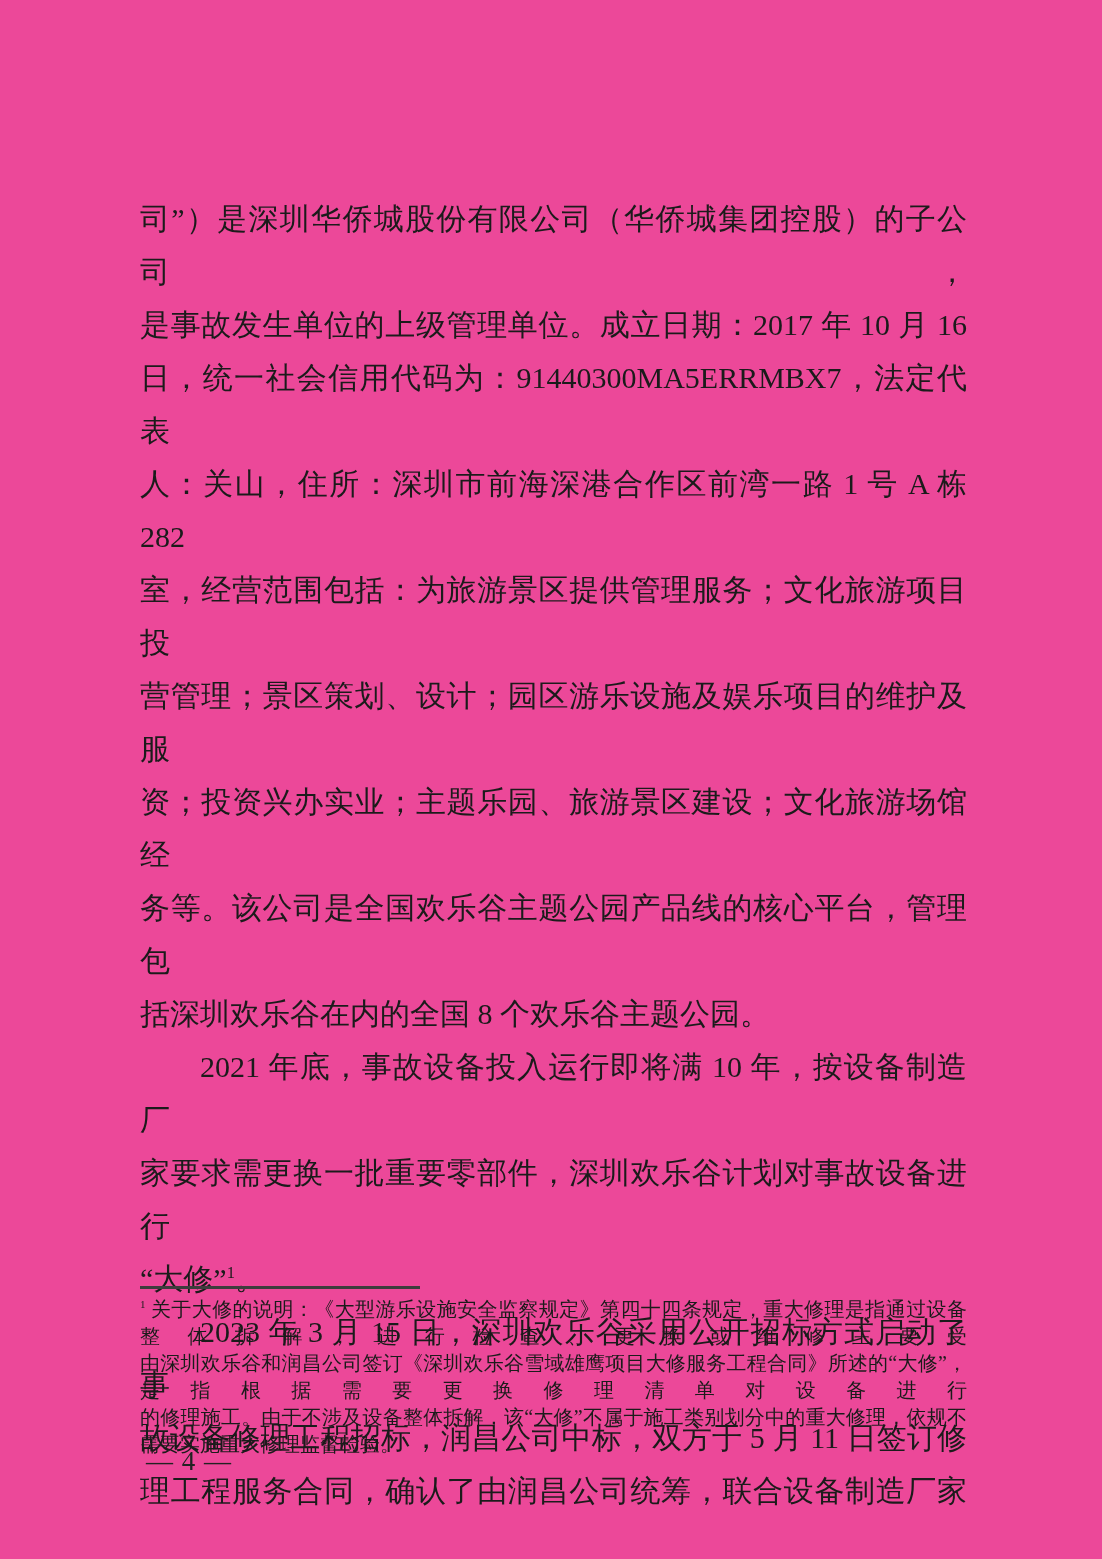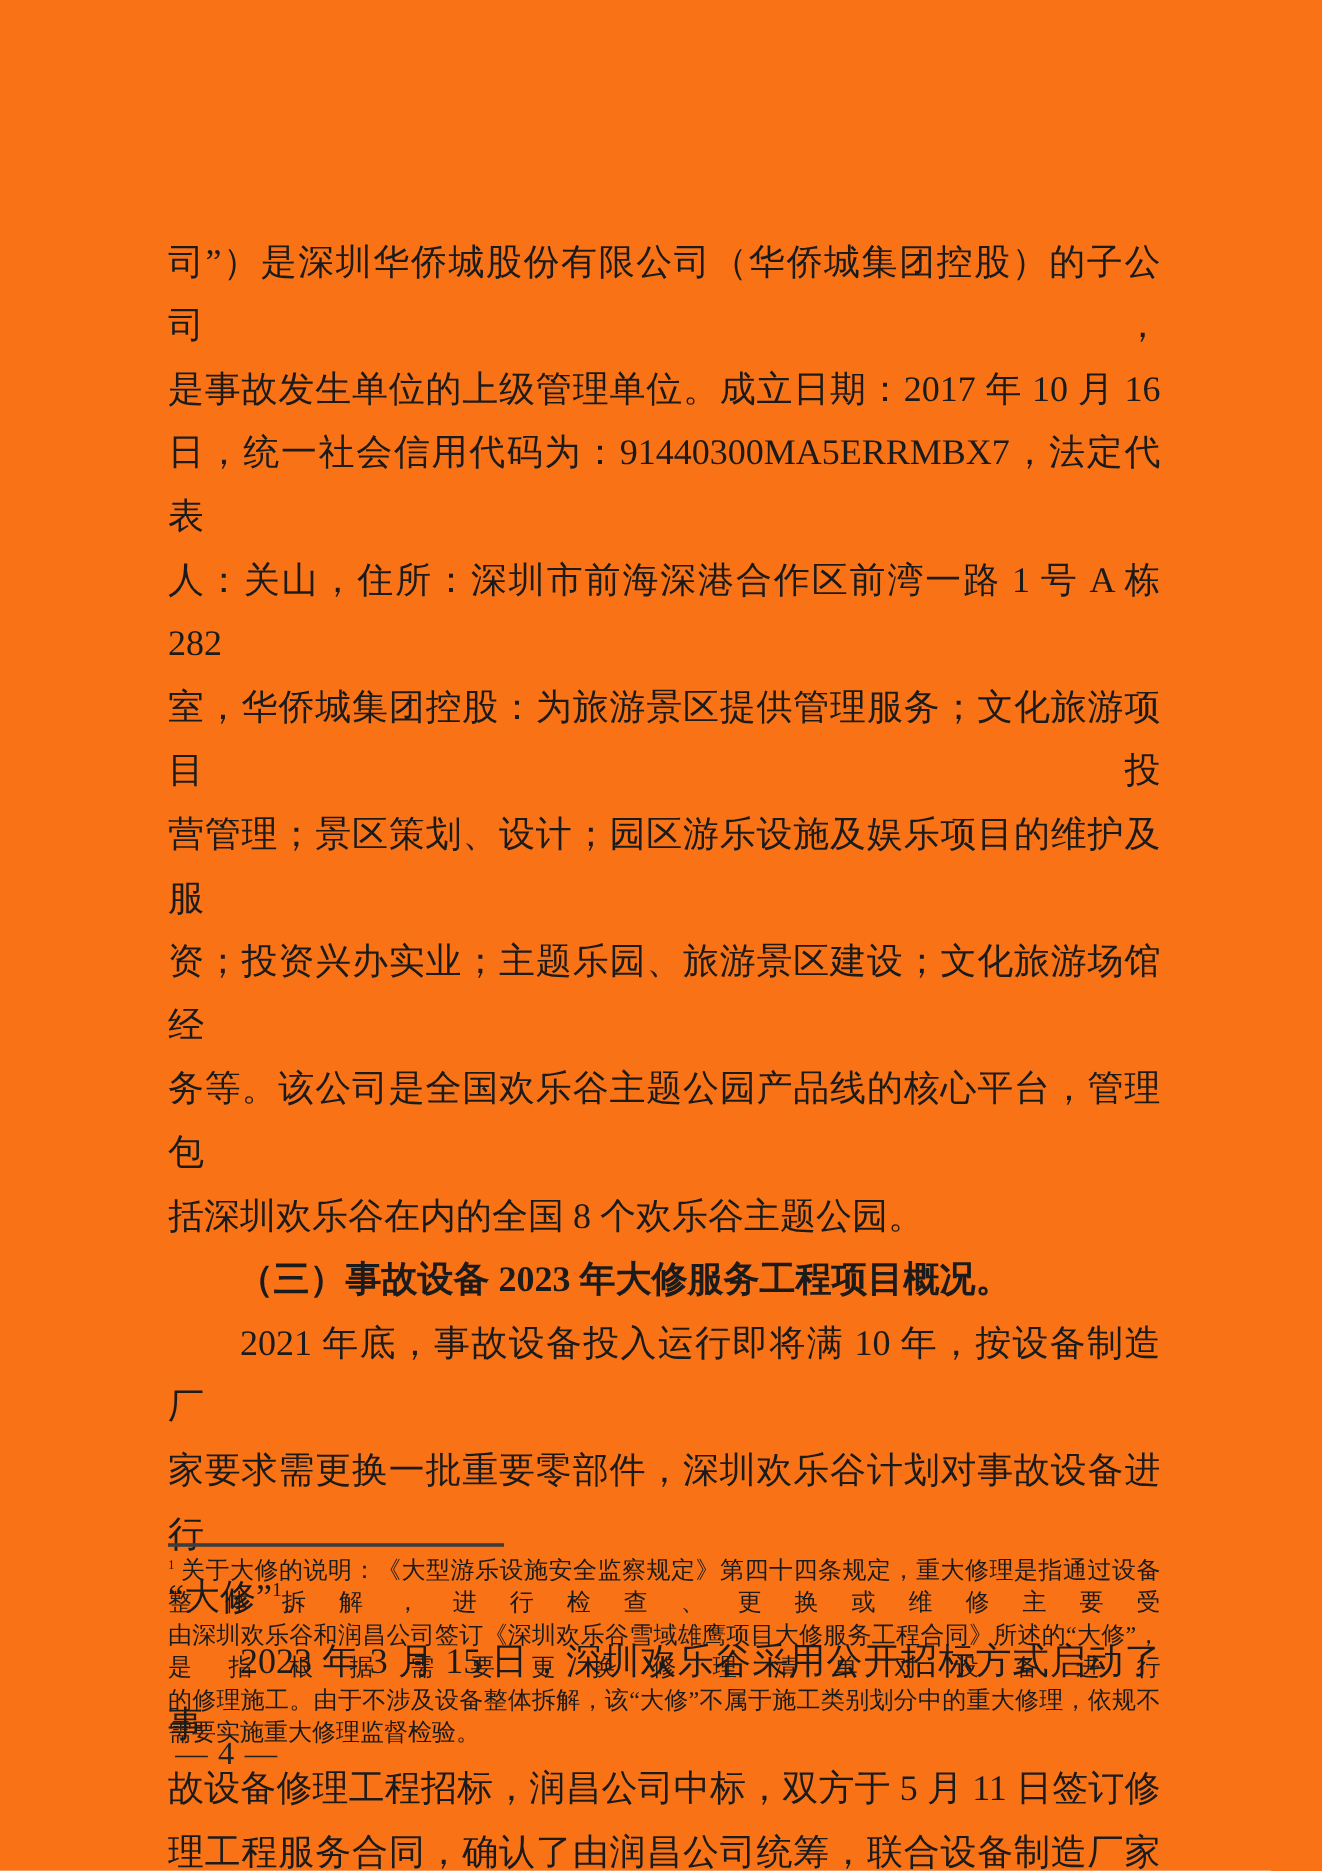--- a/index.html
+++ b/index.html
@@ -5,21 +5,21 @@
   html, body {
     margin: 0;
     padding: 0;
     background: #e8e8e8;
   }
   .page {
     position: relative;
     width: 1102px;
     height: 1559px;
     margin: 0 auto;
-    background: #f97316;
+    background: #ec4899;
     color: #1b1b1b;
     font-family: "Liberation Serif", "DejaVu Serif", serif;
     overflow: hidden;
   }
   .body-block {
     position: absolute;
     left: 140px;
     width: 827px;
     top: 192px;
     font-size: 30px;
@@ -79,27 +79,26 @@
 </head>
 <body>
 
 <div class="page">
 
   <div class="body-block">
     <div class="line">司”）是深圳华侨城股份有限公司（华侨城集团控股）的子公司，</div>
     <div class="line">是事故发生单位的上级管理单位。成立日期：2017 年 10 月 16</div>
     <div class="line">日，统一社会信用代码为：91440300MA5ERRMBX7，法定代表</div>
     <div class="line">人：关山，住所：深圳市前海深港合作区前湾一路 1 号 A 栋 282</div>
-    <div class="line">室，华侨城集团控股：为旅游景区提供管理服务；文化旅游项目投</div>
+    <div class="line">室，经营范围包括：为旅游景区提供管理服务；文化旅游项目投</div>
     <div class="line">营管理；景区策划、设计；园区游乐设施及娱乐项目的维护及服</div>
     <div class="line">资；投资兴办实业；主题乐园、旅游景区建设；文化旅游场馆经</div>
     <div class="line">务等。该公司是全国欢乐谷主题公园产品线的核心平台，管理包</div>
     <div class="line last">括深圳欢乐谷在内的全国 8 个欢乐谷主题公园。</div>
 
-    <div class="line heading">（三）事故设备 2023 年大修服务工程项目概况。</div>
 
     <div class="line indent">2021 年底，事故设备投入运行即将满 10 年，按设备制造厂</div>
     <div class="line">家要求需更换一批重要零部件，深圳欢乐谷计划对事故设备进行</div>
     <div class="line last">
       <span>“大修”</span><sup class="fnref">1</sup><span>。</span>
     </div>
 
     <div class="line indent">2023 年 3 月 15 日，深圳欢乐谷采用公开招标方式启动了事</div>
     <div class="line">故设备修理工程招标，润昌公司中标，双方于 5 月 11 日签订修</div>
     <div class="line">理工程服务合同，确认了由润昌公司统筹，联合设备制造厂家</div>

